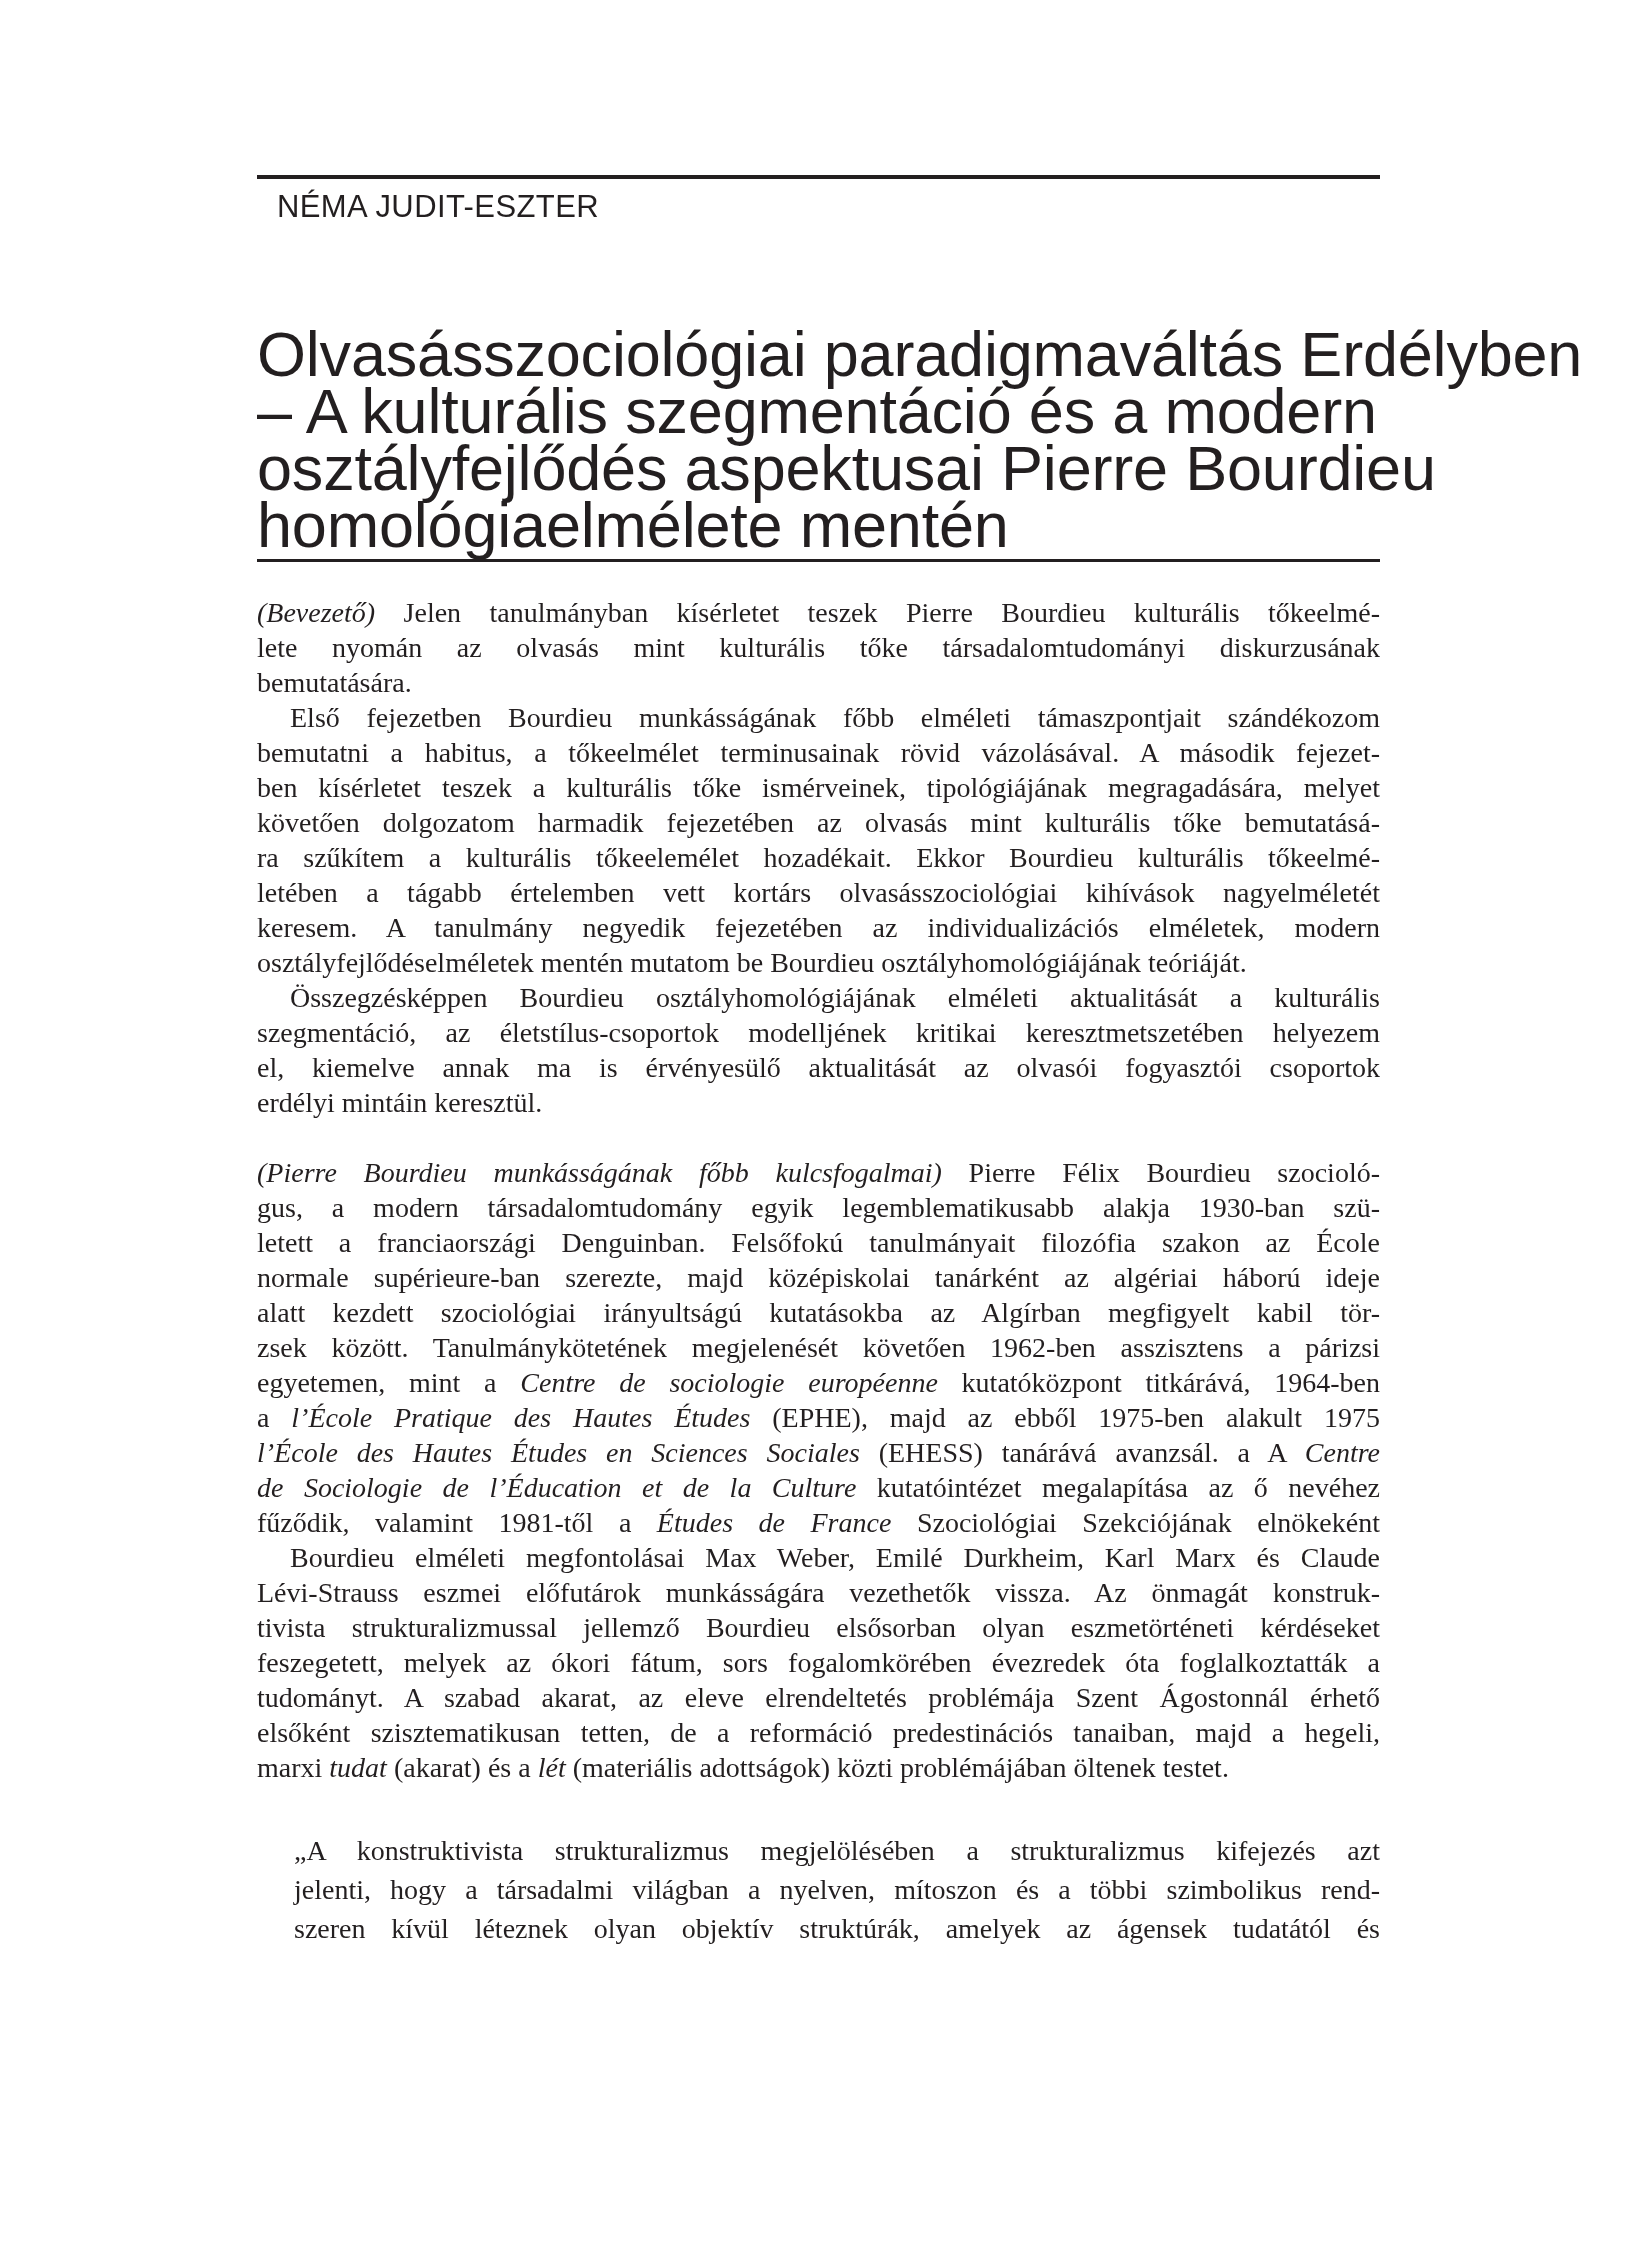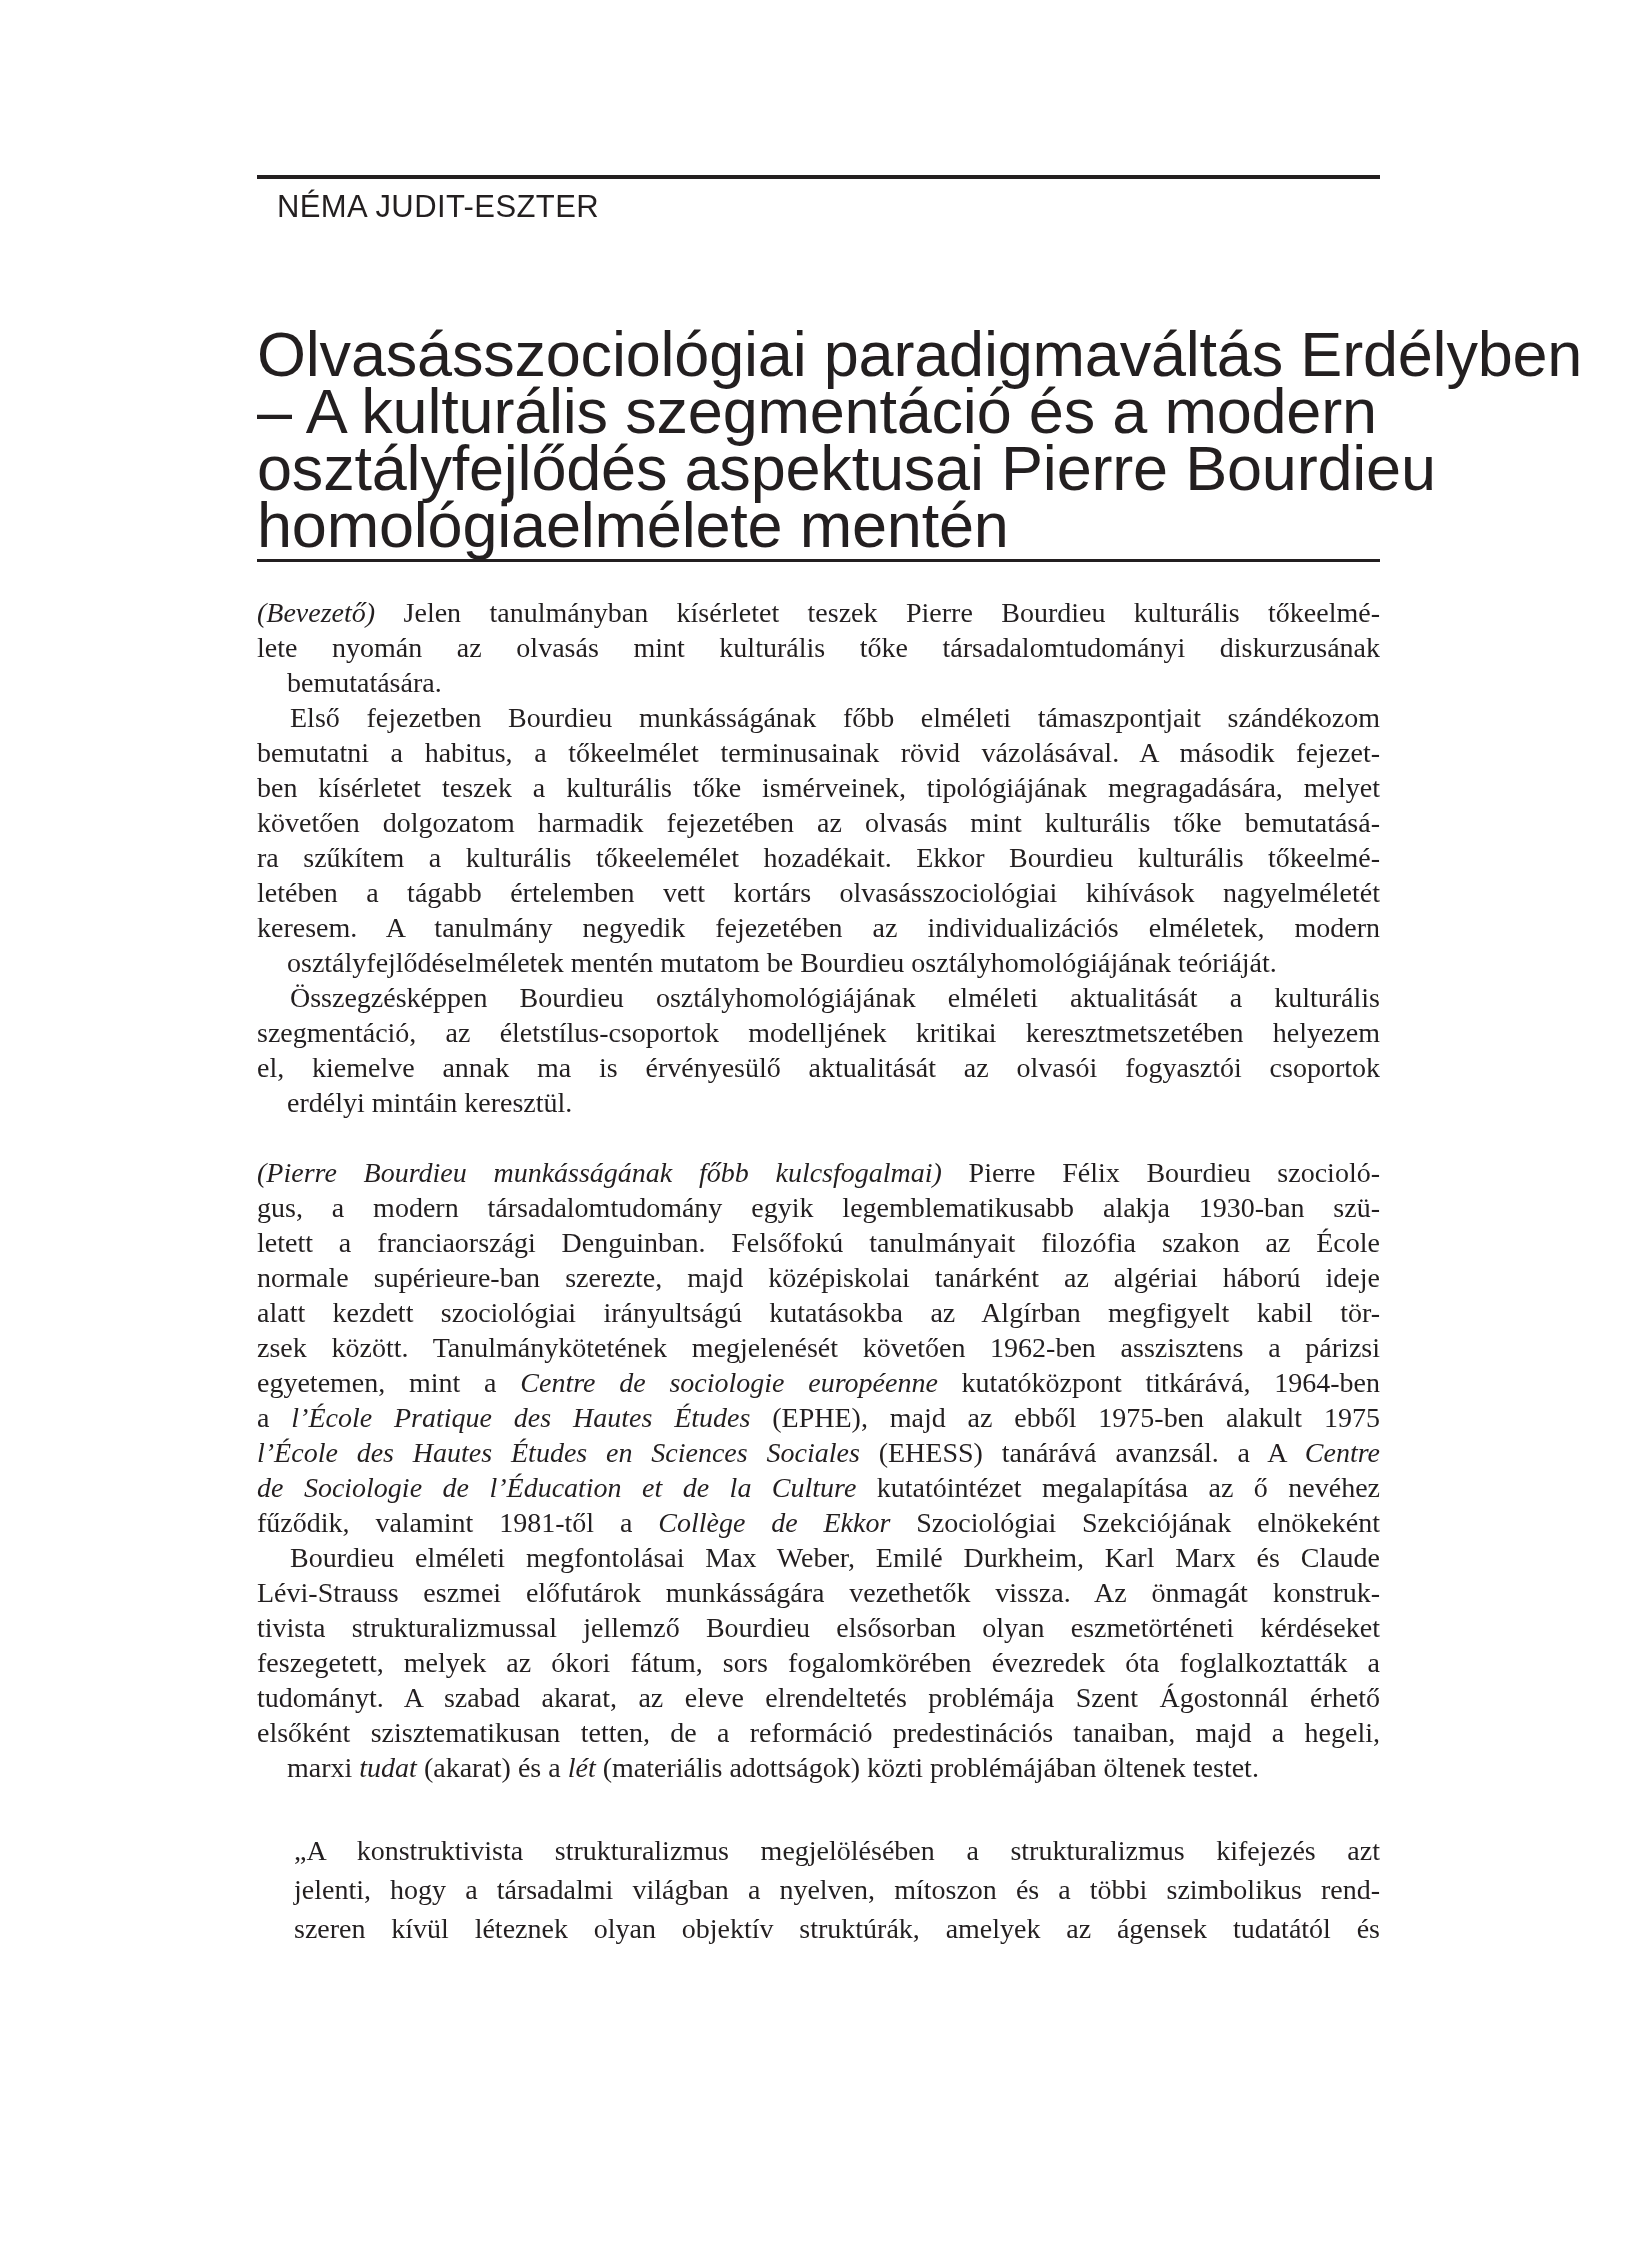--- a/index.html
+++ b/index.html
@@ -19,21 +19,21 @@
   }
   .title .tline { display: block; white-space: nowrap; height: 57px; }
   .body {
     position: absolute; left: 257px; top: 595px; width: 1123px;
     font-family: Liberation Serif, serif; font-size: 28px;
   }
   .line {
     display: block; height: 35px; line-height: 35px; white-space: nowrap;
     text-align: justify; text-align-last: justify; overflow: visible;
   }
-  .line.last { text-align-last: left; margin-left: 30px; }
+  .line.last { text-align-last: left; }
   .line.indent { padding-left: 33px; }
   .gap { display: block; height: 35px; }
   .quote { padding-left: 37px; }
   .quote .line { height: 39px; line-height: 39px; }
   .quote-gap { display: block; height: 46px; }
   i, .it { font-style: italic; }
 </style>
 </head>
 <body>
 
@@ -75,21 +75,21 @@
       <div class="line"><span class="it">(Pierre Bourdieu munkásságának főbb kulcsfogalmai)</span><span> Pierre Félix Bourdieu szocioló-</span></div>
       <div class="line"><span>gus, a modern társadalomtudomány egyik legemblematikusabb alakja 1930-ban szü-</span></div>
       <div class="line"><span>letett a franciaországi Denguinban. Felsőfokú tanulmányait filozófia szakon az École</span></div>
       <div class="line"><span>normale supérieure-ban szerezte, majd középiskolai tanárként az algériai háború ideje</span></div>
       <div class="line"><span>alatt kezdett szociológiai irányultságú kutatásokba az Algírban megfigyelt kabil tör-</span></div>
       <div class="line"><span>zsek között. Tanulmánykötetének megjelenését követően 1962-ben asszisztens a párizsi</span></div>
       <div class="line"><span>egyetemen, mint a </span><span class="it">Centre de sociologie européenne</span><span> kutatóközpont titkárává, 1964-ben</span></div>
       <div class="line"><span>a </span><span class="it">l’École Pratique des Hautes Études</span><span> (EPHE), majd az ebből 1975-ben alakult 1975</span></div>
       <div class="line"><span class="it">l’École des Hautes Études en Sciences Sociales</span><span> (EHESS) tanárává avanzsál. a A </span><span class="it">Centre</span></div>
       <div class="line"><span class="it">de Sociologie de l’Éducation et de la Culture</span><span> kutatóintézet megalapítása az ő nevéhez</span></div>
-      <div class="line"><span>fűződik, valamint 1981-től a </span><span class="it">Collège de Ekkor</span><span> Szociológiai Szekciójának elnökeként</span></div>
+      <div class="line"><span>fűződik, valamint 1981-től a </span><span class="it">Études de France</span><span> Szociológiai Szekciójának elnökeként</span></div>
     </div>
     <div class="paragraph">
       <div class="line indent"><span>Bourdieu elméleti megfontolásai Max Weber, Emilé Durkheim, Karl Marx és Claude</span></div>
       <div class="line"><span>Lévi-Strauss eszmei előfutárok munkásságára vezethetők vissza. Az önmagát konstruk-</span></div>
       <div class="line"><span>tivista strukturalizmussal jellemző Bourdieu elsősorban olyan eszmetörténeti kérdéseket</span></div>
       <div class="line"><span>feszegetett, melyek az ókori fátum, sors fogalomkörében évezredek óta foglalkoztatták a</span></div>
       <div class="line"><span>tudományt. A szabad akarat, az eleve elrendeltetés problémája Szent Ágostonnál érhető</span></div>
       <div class="line"><span>elsőként szisztematikusan tetten, de a reformáció predestinációs tanaiban, majd a hegeli,</span></div>
       <div class="line last"><span>marxi </span><span class="it">tudat</span><span> (akarat) és a </span><span class="it">lét</span><span> (materiális adottságok) közti problémájában öltenek testet.</span></div>
     </div>

